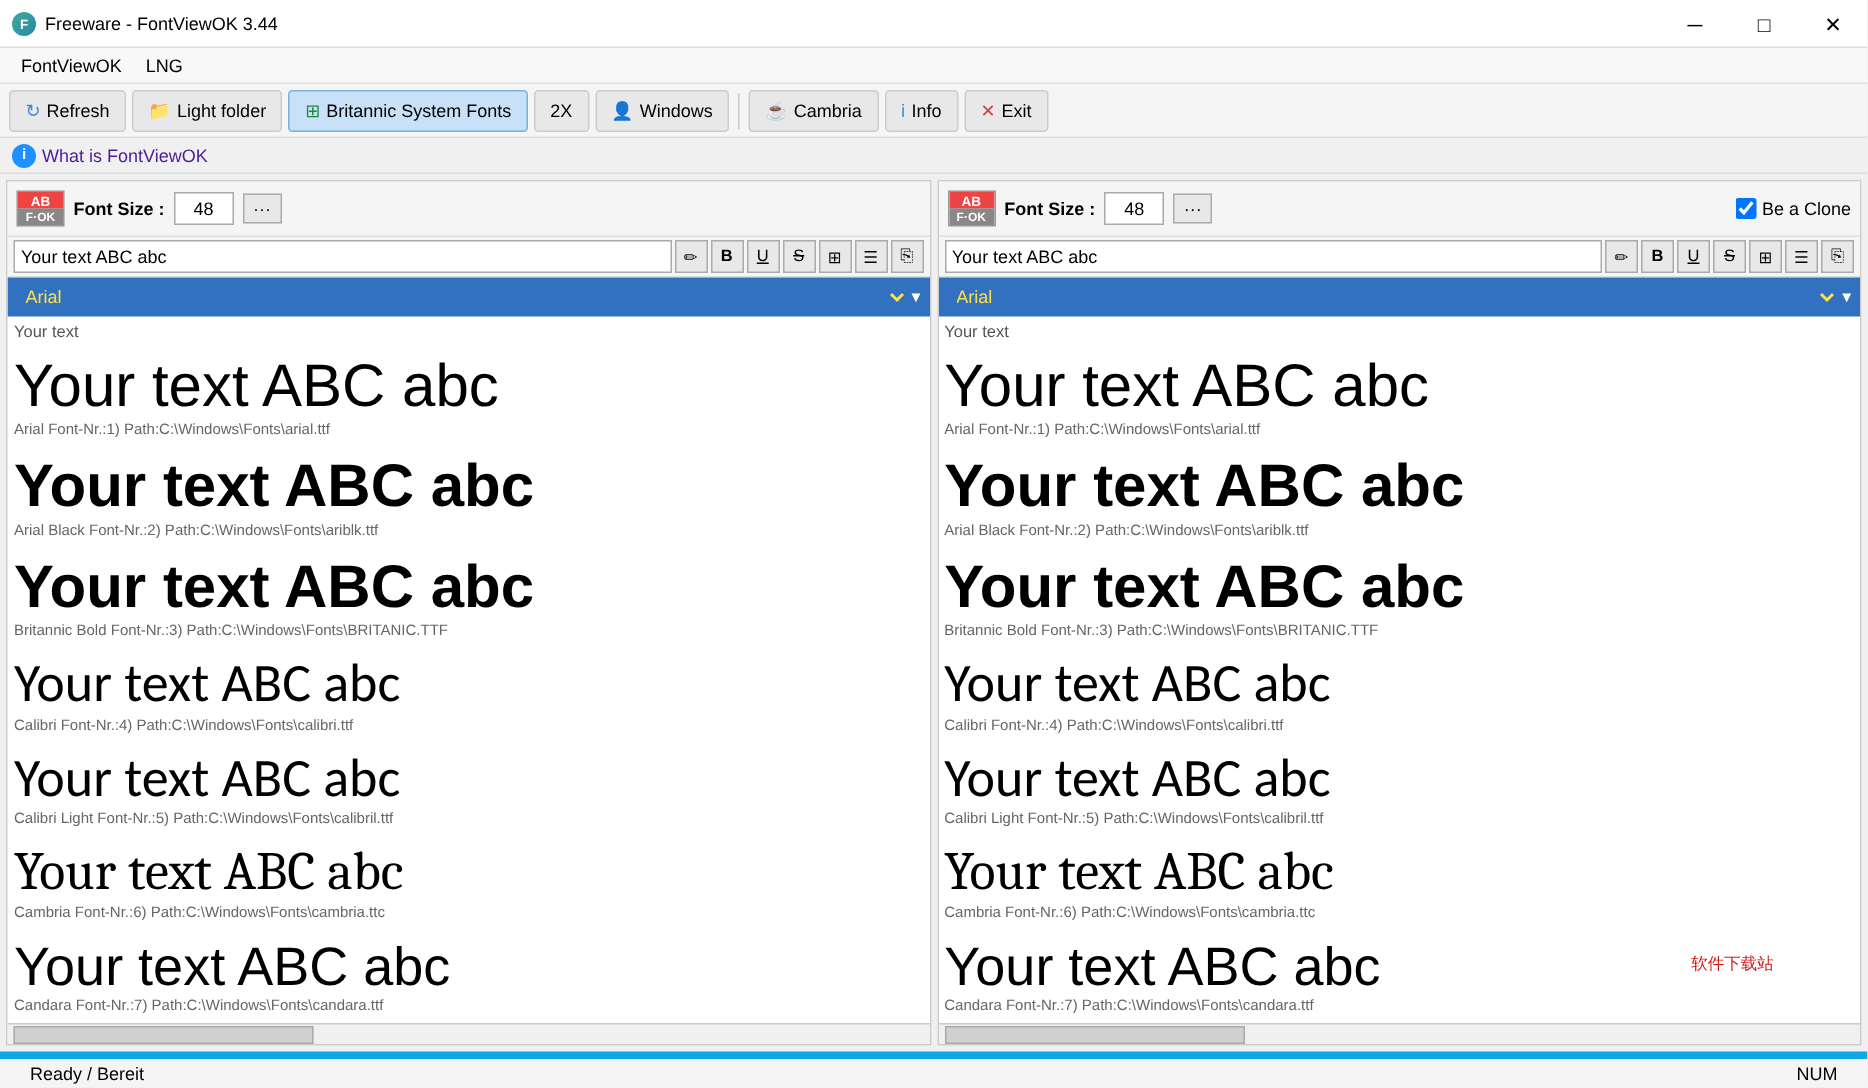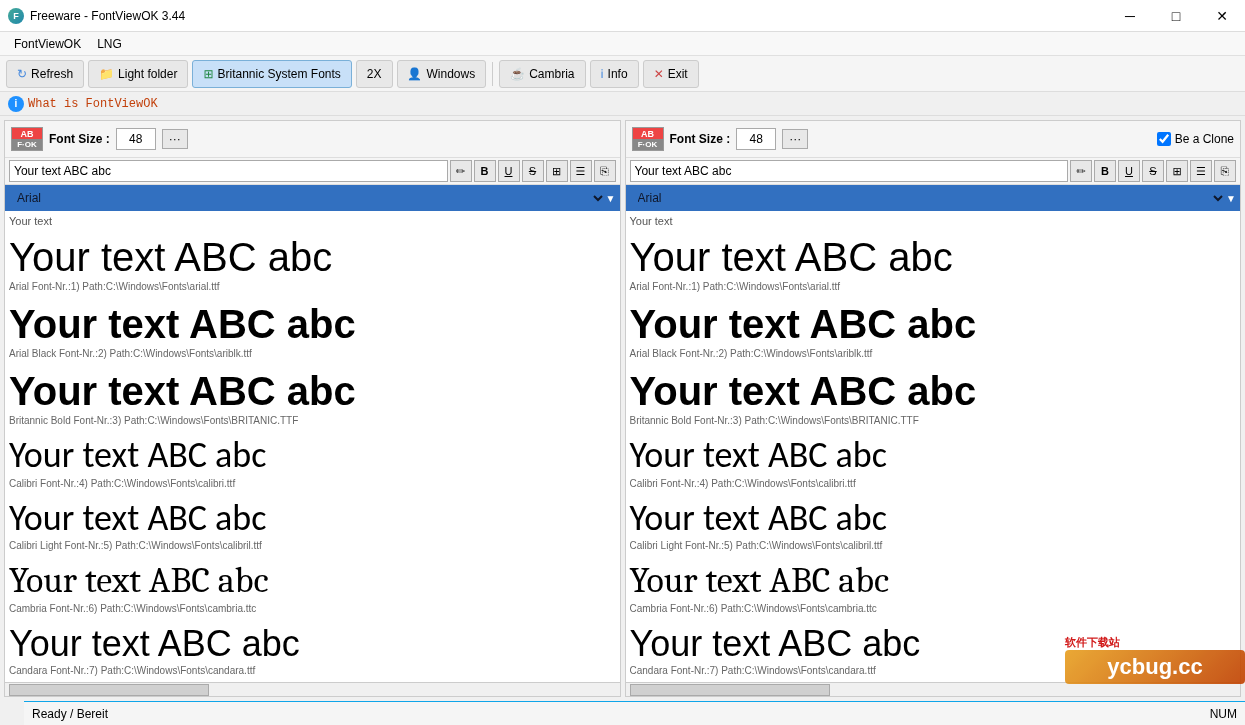--- a/index.html
+++ b/index.html
@@ -124,21 +124,21 @@
       display: flex; align-items: center; justify-content: center; font-size: 11px;
     }
 
     .font-selector-row {
       background: #3270c0;
       padding: 2px 4px;
       display: flex;
       align-items: center;
     }
     .font-select {
-      flex: 1; height: 22px; background: #3270c0; color: #0f172a; border: none; font-size: 12px; padding: 0 4px;
+      flex: 1; height: 22px; background: #3270c0; color: #fde047; border: none; font-size: 12px; padding: 0 4px;
       outline: none; cursor: pointer;
     }
     .font-select-arrow { color: white; font-size: 10px; }
 
     .font-list-area {
       flex: 1;
       overflow-y: auto;
       overflow-x: hidden;
       padding: 4px;
       position: relative;
@@ -165,40 +165,39 @@
       width: 200px; height: 12px; background: #d0d0d0; border: 1px solid #aaa; margin-left: 4px;
     }
 
     
     #statusbar {
       background: #f5f5f5;
       height: 24px;
       display: flex;
       align-items: center;
       justify-content: space-between;
-      padding: 0 8px;
-      border-top: 1px solid #0ea5e9;
-      margin-left: 24px;
+      padding: 0 20px;
+      border-top: 5px solid #0ea5e9;
     }
 
     
     .clone-row { display: flex; align-items: center; gap: 4px; }
     .clone-checkbox { width: 14px; height: 14px; }
 
     
     #watermark {
       position: fixed;
       bottom: 30px;
       right: 0;
       width: 180px;
       height: 60px;
       opacity: 0.9;
       z-index: 999;
     }
-    .wm-text { font-size: 11px; color: #c00; font-weight: bold; text-align: left; }
+    .wm-text { font-size: 11px; color: #c00; font-weight: normal; text-align: center; }
     .wm-logo { background: linear-gradient(135deg, #e8a020, #c04000); color: white; font-size: 22px; font-weight: bold; padding: 4px 8px; border-radius: 4px; text-align: center; }
   </style>
 </head>
 <body>
 
 <div id="titlebar">
   <div id="titlebar-left">
     <div style="width:16px;height:16px;background:linear-gradient(135deg,#4a9,#28a);border-radius:50%;display:flex;align-items:center;justify-content:center;">
       <span style="color:white;font-size:9px;font-weight:bold;">F</span>
     </div>
@@ -246,21 +245,21 @@
     <span>Info</span>
   </button>
   <button class="toolbar-btn">
     <span style="color:#cc4444;">✕</span>
     <span>Exit</span>
   </button>
 </div>
 
 <div id="whatbar">
   <div class="whatbar-icon">i</div>
-  <span style="color:#c2410c;cursor:pointer;font-family:Liberation Mono, monospace;">What is FontViewOK</span>
+  <span style="color:#4c1d95;cursor:pointer;">What is FontViewOK</span>
 </div>
 
 <div id="main">
 
   <div class="font-panel">
 
     <div class="panel-toolbar">
       <div class="panel-logo">
         <div class="logo-box">
           <div style="position:absolute;top:0;left:0;width:100%;height:50%;background:#e44;display:flex;align-items:center;justify-content:center;font-size:9px;font-weight:bold;color:white;">AB</div>
@@ -422,14 +421,13 @@
   </div>
 </div>
 
 <div id="statusbar">
   <span>Ready / Bereit</span>
   <span>NUM</span>
 </div>
 
 <div id="watermark">
   <div class="wm-text">软件下载站</div>
-  <div class="wm-logo">ycbug.cc</div>
 </div>
 
 </body></html>

